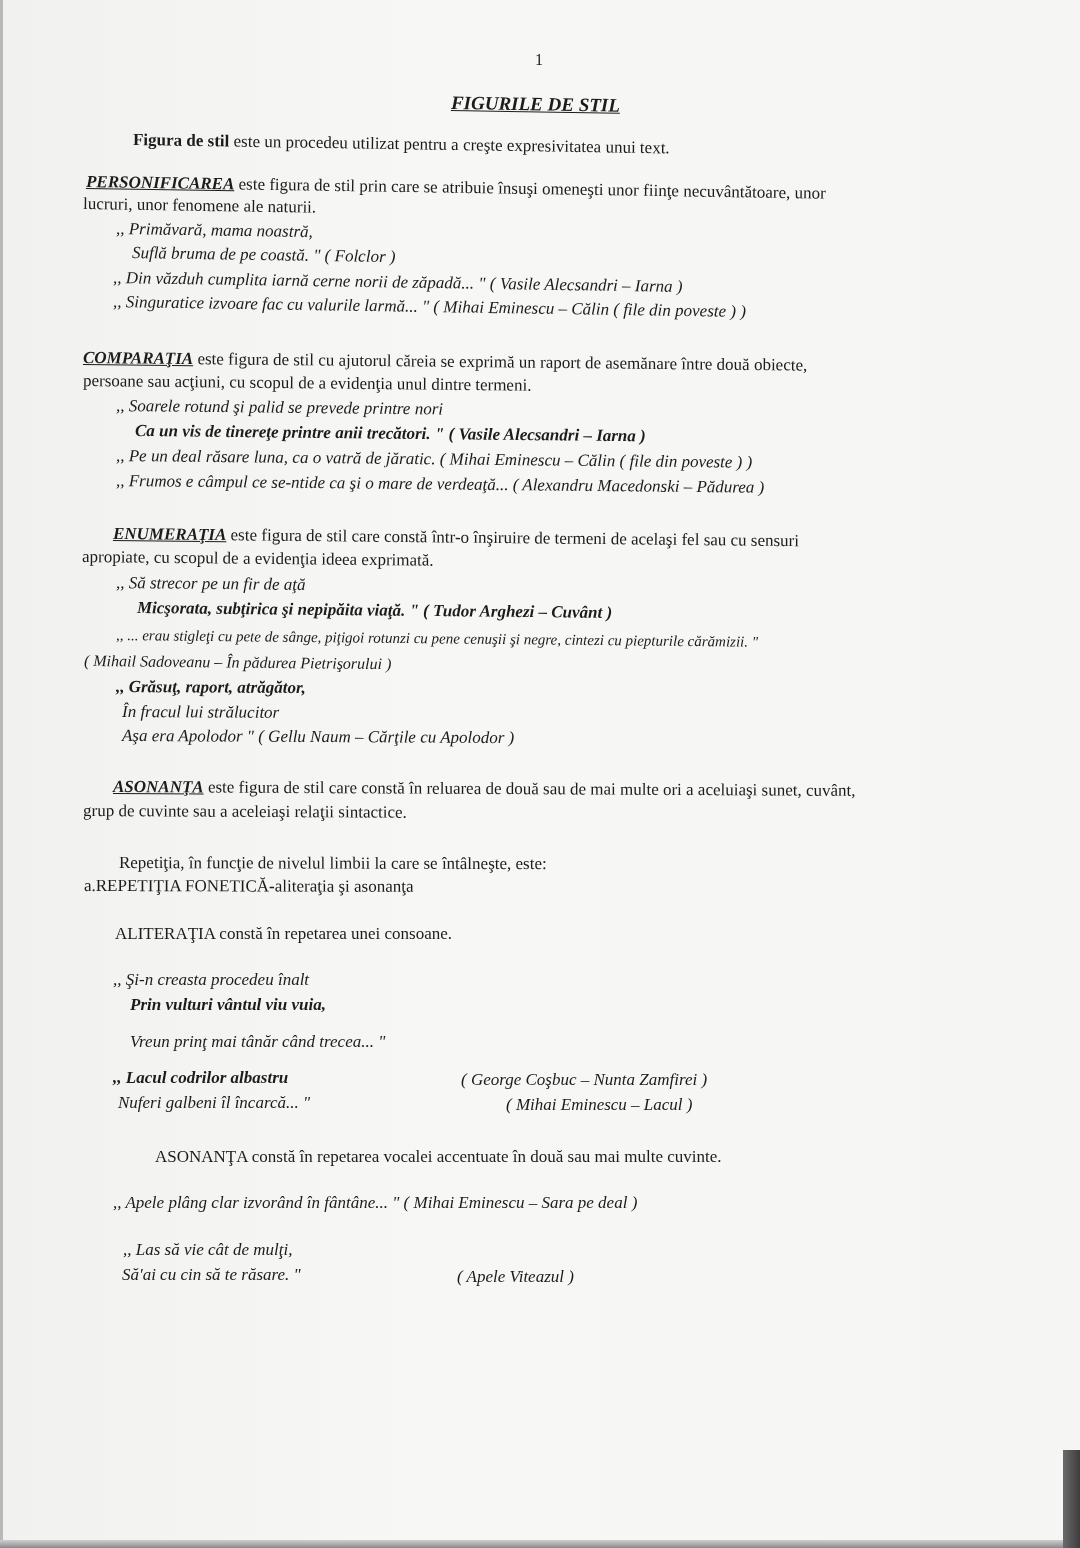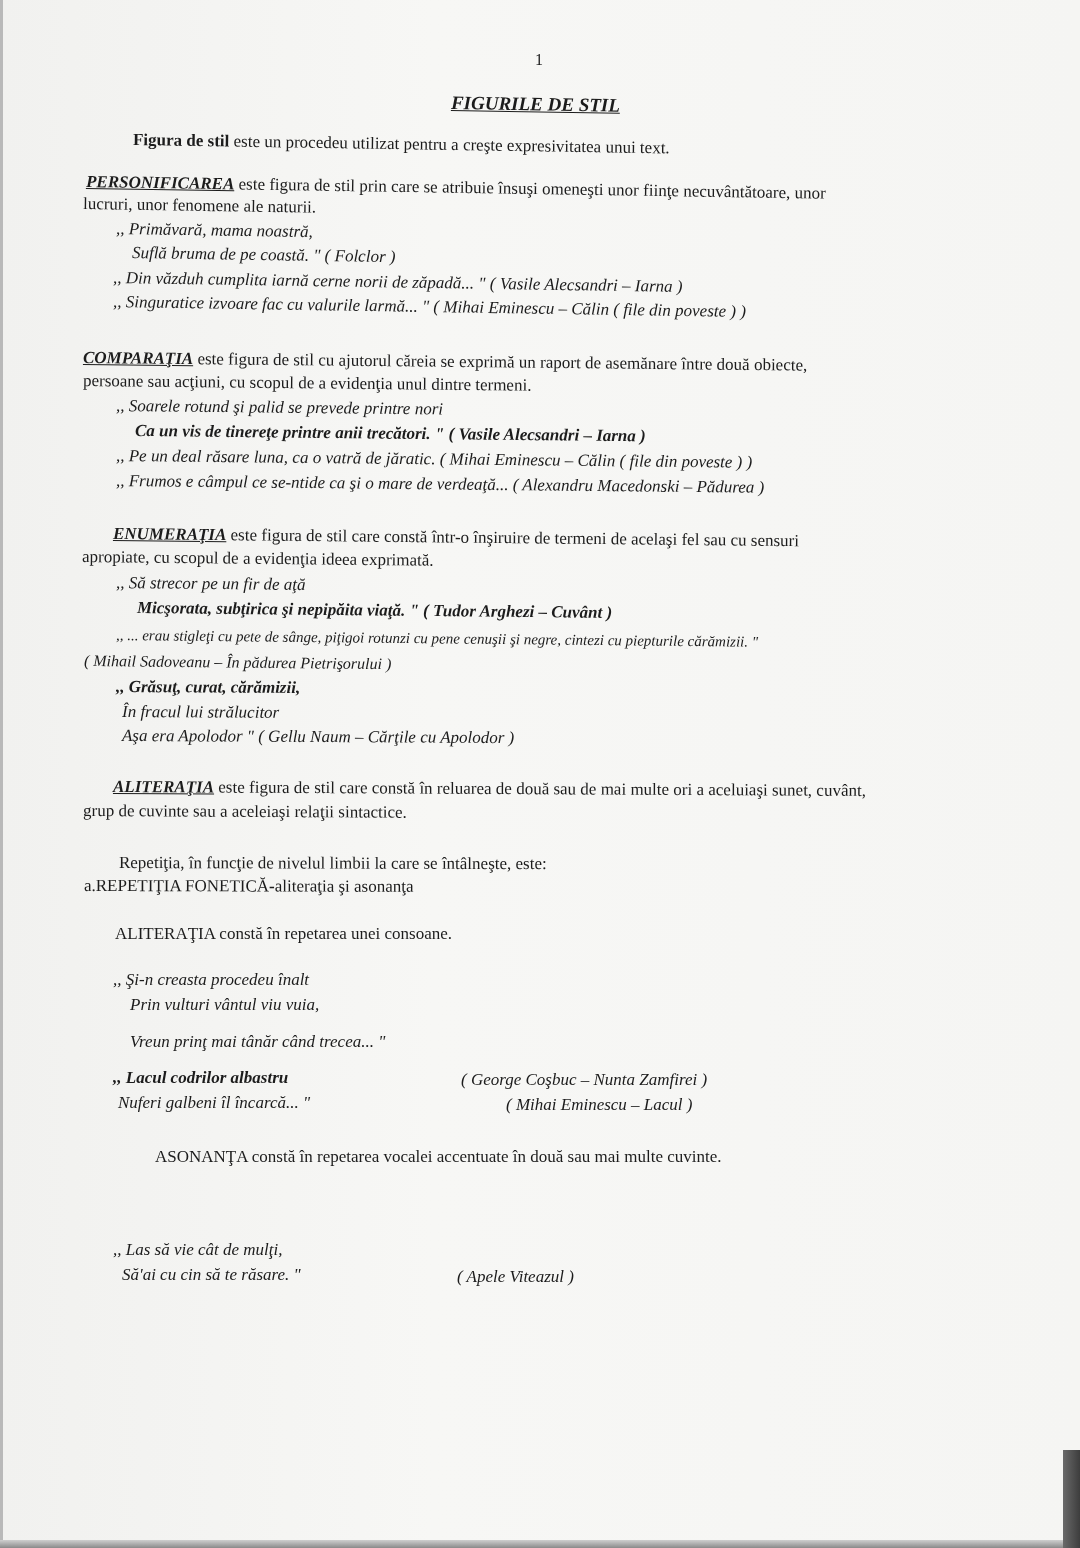--- a/index.html
+++ b/index.html
@@ -63,37 +63,38 @@
   <div class="abs i tilt2" style="left:116px; top:471px;">,, Frumos e câmpul ce se-ntide ca şi o mare de verdeaţă...  ( Alexandru Macedonski – Pădurea )</div>
 
   <div class="abs tilt2" style="left:113px; top:524px;">
     <span class="hd">ENUMERAŢIA</span><span> este figura de stil care constă într-o înşiruire de termeni de acelaşi fel sau cu sensuri</span>
   </div>
   <div class="abs tilt2" style="left:82px; top:547px;">apropiate, cu scopul de a evidenţia ideea exprimată.</div>
   <div class="abs i tilt2" style="left:116px; top:573px;">,, Să strecor pe un fir de aţă</div>
   <div class="abs i b tilt2" style="left:137px; top:598px;">Micşorata, subţirica şi nepipăita viaţă. "  ( Tudor Arghezi – Cuvânt )</div>
   <div class="abs i tilt2" style="left:116px; top:625px; font-size:15px;">,, ... erau stigleţi cu pete de sânge, piţigoi rotunzi cu pene cenuşii şi negre, cintezi cu piepturile cărămizii. "</div>
   <div class="abs i tilt2" style="left:84px; top:651px; font-size:16px;">( Mihail Sadoveanu – În pădurea Pietrişorului )</div>
-  <div class="abs i b tilt3" style="left:116px; top:677px;">,, Grăsuţ, curat, cărămizii,</div>
+  <div class="abs i b tilt3" style="left:116px; top:677px;">,, Grăsuţ, raport, atrăgător,</div>
   <div class="abs i tilt3" style="left:122px; top:702px;">În fracul lui strălucitor</div>
   <div class="abs i tilt3" style="left:122px; top:726px;">Aşa era Apolodor "    ( Gellu Naum – Cărţile cu Apolodor )</div>
 
   <div class="abs tilt3" style="left:113px; top:777px;">
-    <span class="hd">ALITERAŢIA</span><span> este figura de stil care constă în reluarea de două sau de mai multe ori a aceluiaşi sunet, cuvânt,</span>
+    <span class="hd">ASONANŢA</span><span> este figura de stil care constă în reluarea de două sau de mai multe ori a aceluiaşi sunet, cuvânt,</span>
   </div>
   <div class="abs tilt3" style="left:83px; top:801px;">grup de cuvinte sau a aceleiaşi relaţii sintactice.</div>
   <div class="abs tilt0" style="left:119px; top:853px;">Repetiţia, în funcţie de nivelul limbii la care se întâlneşte, este:</div>
   <div class="abs" style="left:115px; top:924px;">ALITERAŢIA constă în repetarea unei consoane.</div>
 
   <div class="abs tilt0" style="left:84px; top:876px;">a.REPETIŢIA FONETICĂ-aliteraţia şi asonanţa</div>
   <div class="abs i" style="left:113px; top:970px;">,, Şi-n creasta procedeu înalt</div>
-  <div class="abs i" style="left:130px; top:995px;">Prin vulturi vântul viu vuia,</div>
+  <div class="abs i" style="left:130px; top:995px;font-weight:bold;">Prin vulturi vântul viu vuia,</div>
   <div class="abs i" style="left:130px; top:1020px;margin-top:12px;">Vreun prinţ mai tânăr când trecea... "</div>
   <div class="abs i" style="left:461px; top:1022px;margin-top:48px;">( George Coşbuc – Nunta Zamfirei )</div>
   <div class="abs i b" style="left:113px; top:1068px;">,, Lacul codrilor albastru</div>
   <div class="abs i" style="left:118px; top:1093px;">Nuferi galbeni îl încarcă... "</div>
   <div class="abs i" style="left:458px; top:1095px;margin-left:48px;">( Mihai Eminescu – Lacul )</div>
 
   <div class="abs" style="left:115px; top:1147px;margin-left:40px;">ASONANŢA constă în repetarea vocalei accentuate în două sau mai multe cuvinte.</div>
-  <div class="abs i" style="left:113px; top:1240px;font-style:italic;">,, Las să vie cât de mulţi,</div>
+  <div class="abs i" style="left:113px; top:1193px;">,, Apele plâng clar izvorând în fântâne... " ( Mihai Eminescu – Sara pe deal )</div>
+  <div class="abs i" style="left:123px; top:1240px;font-style:italic;">,, Las să vie cât de mulţi,</div>
   <div class="abs i" style="left:122px; top:1265px;">Să'ai cu cin să te răsare. "</div>
   <div class="abs i" style="left:457px; top:1267px;">( Apele Viteazul )</div>
 </div>
 
 </body></html>

